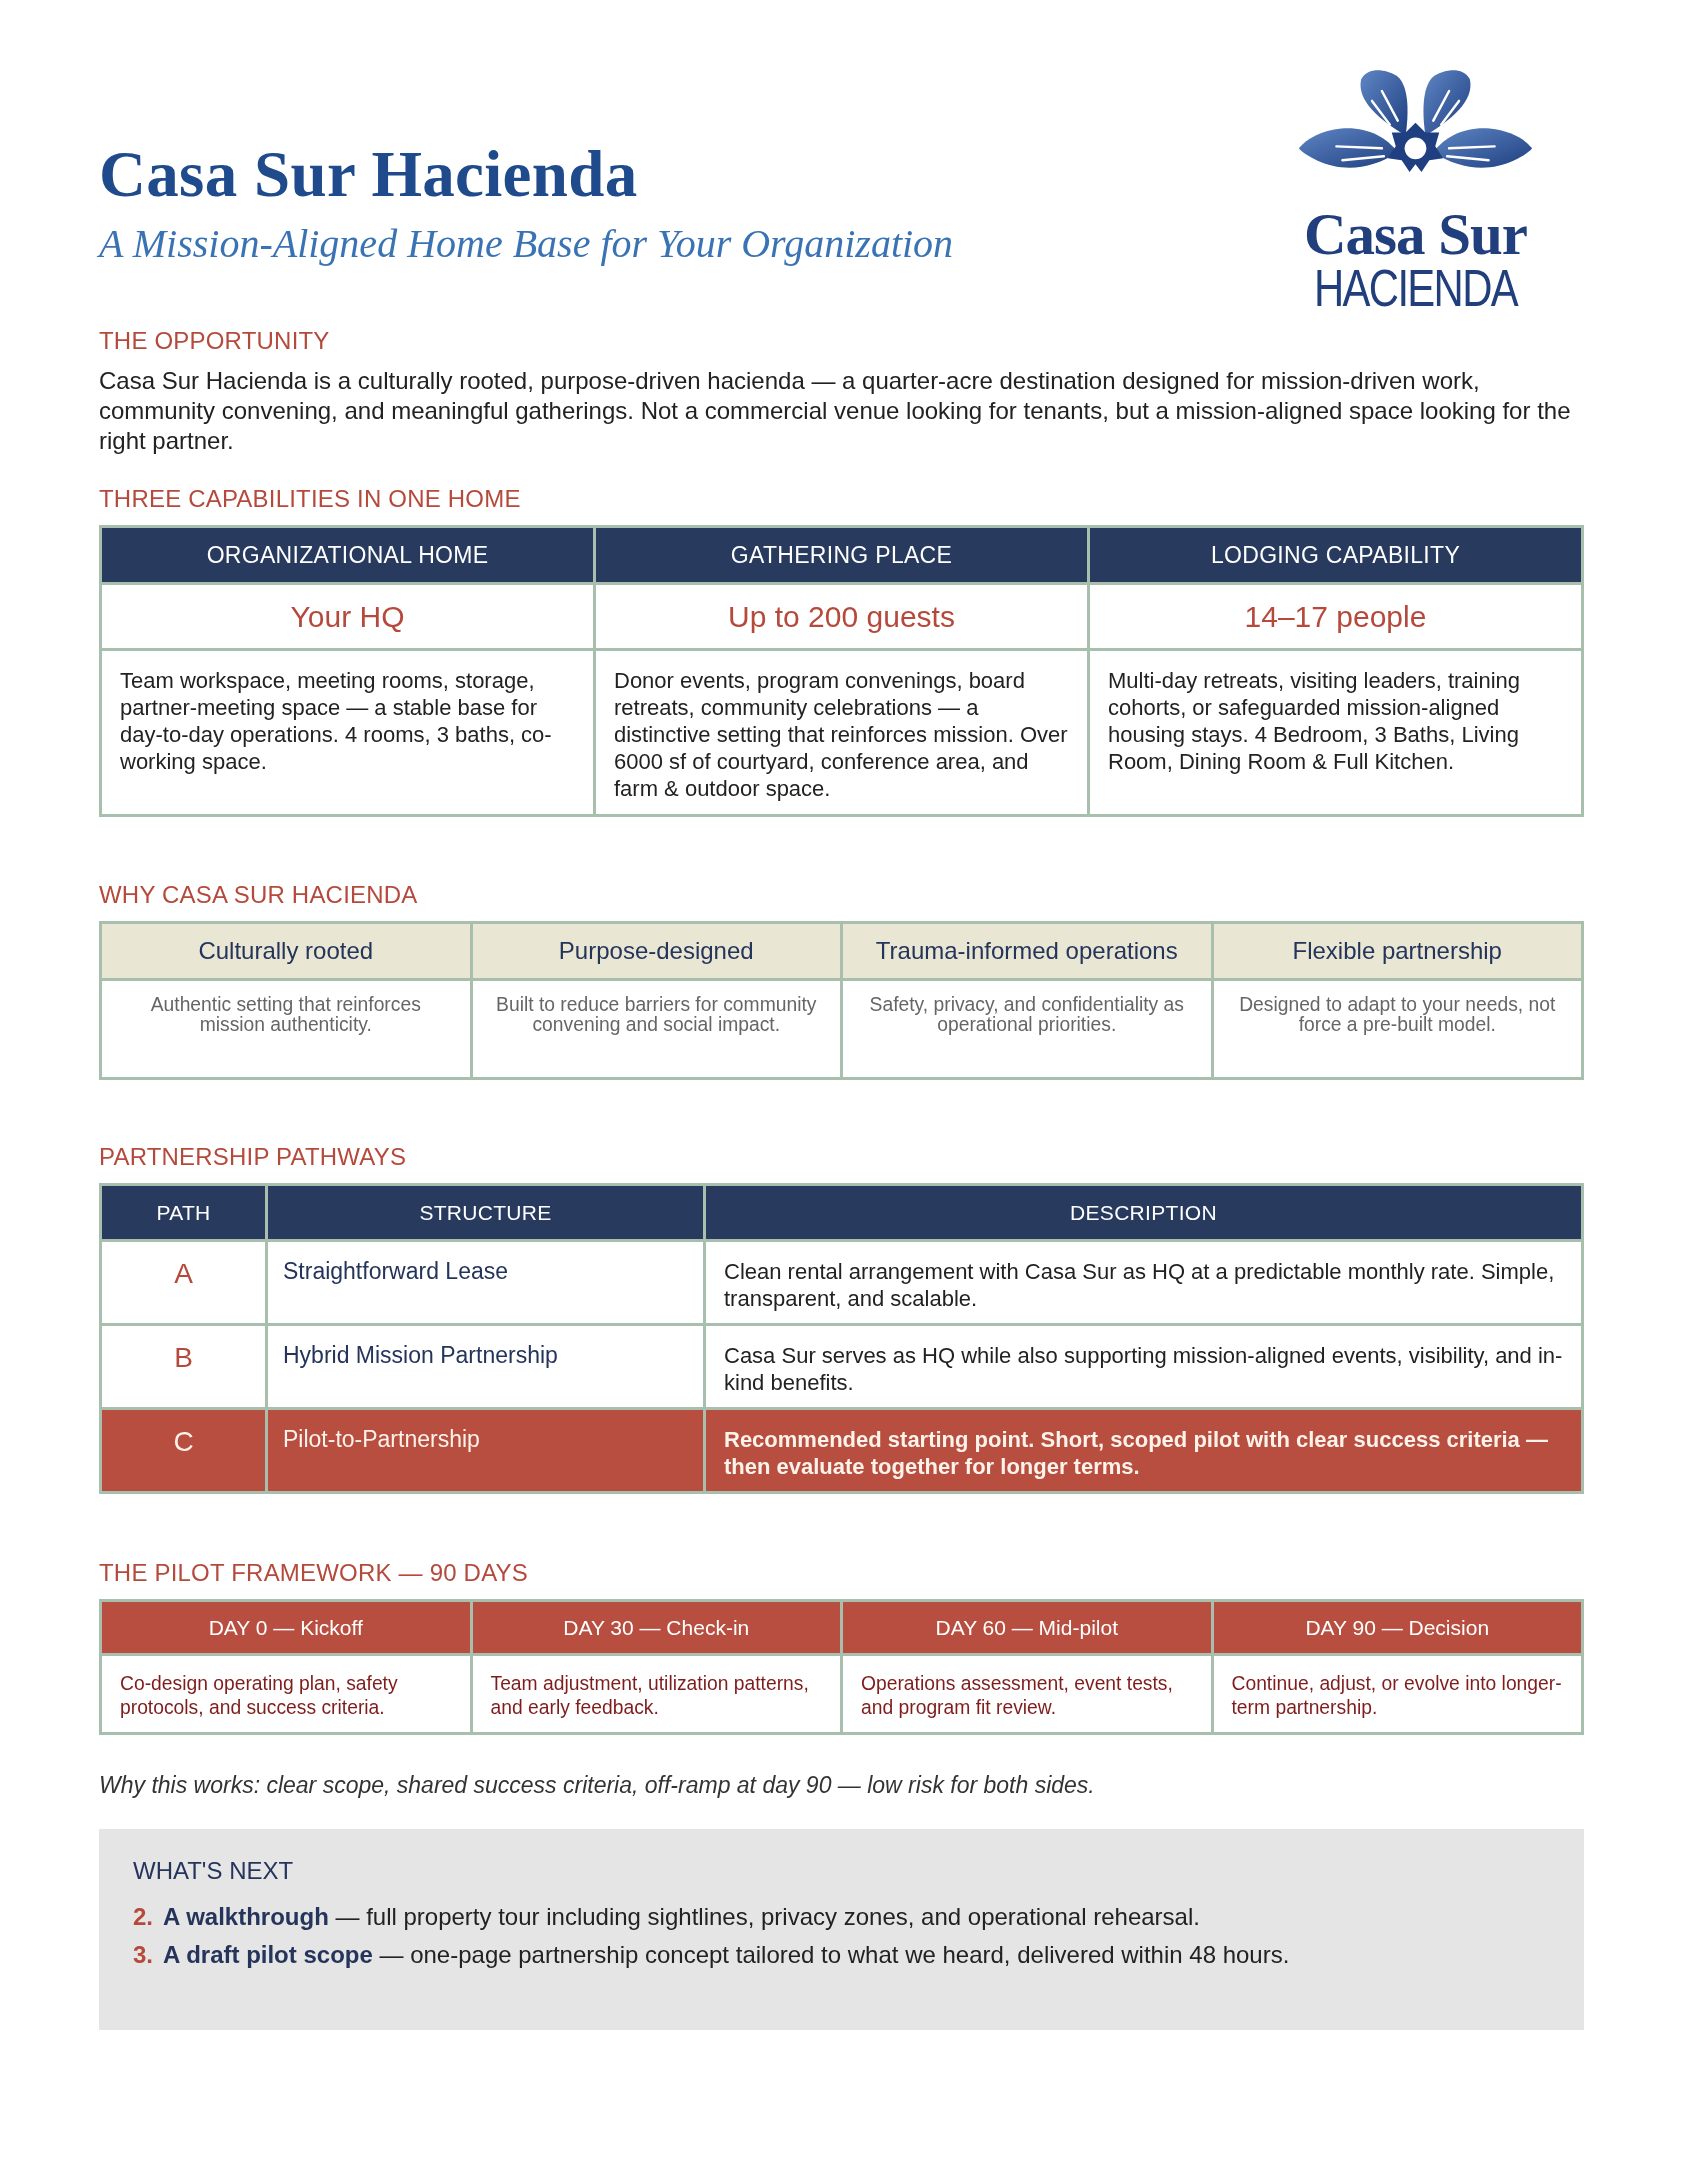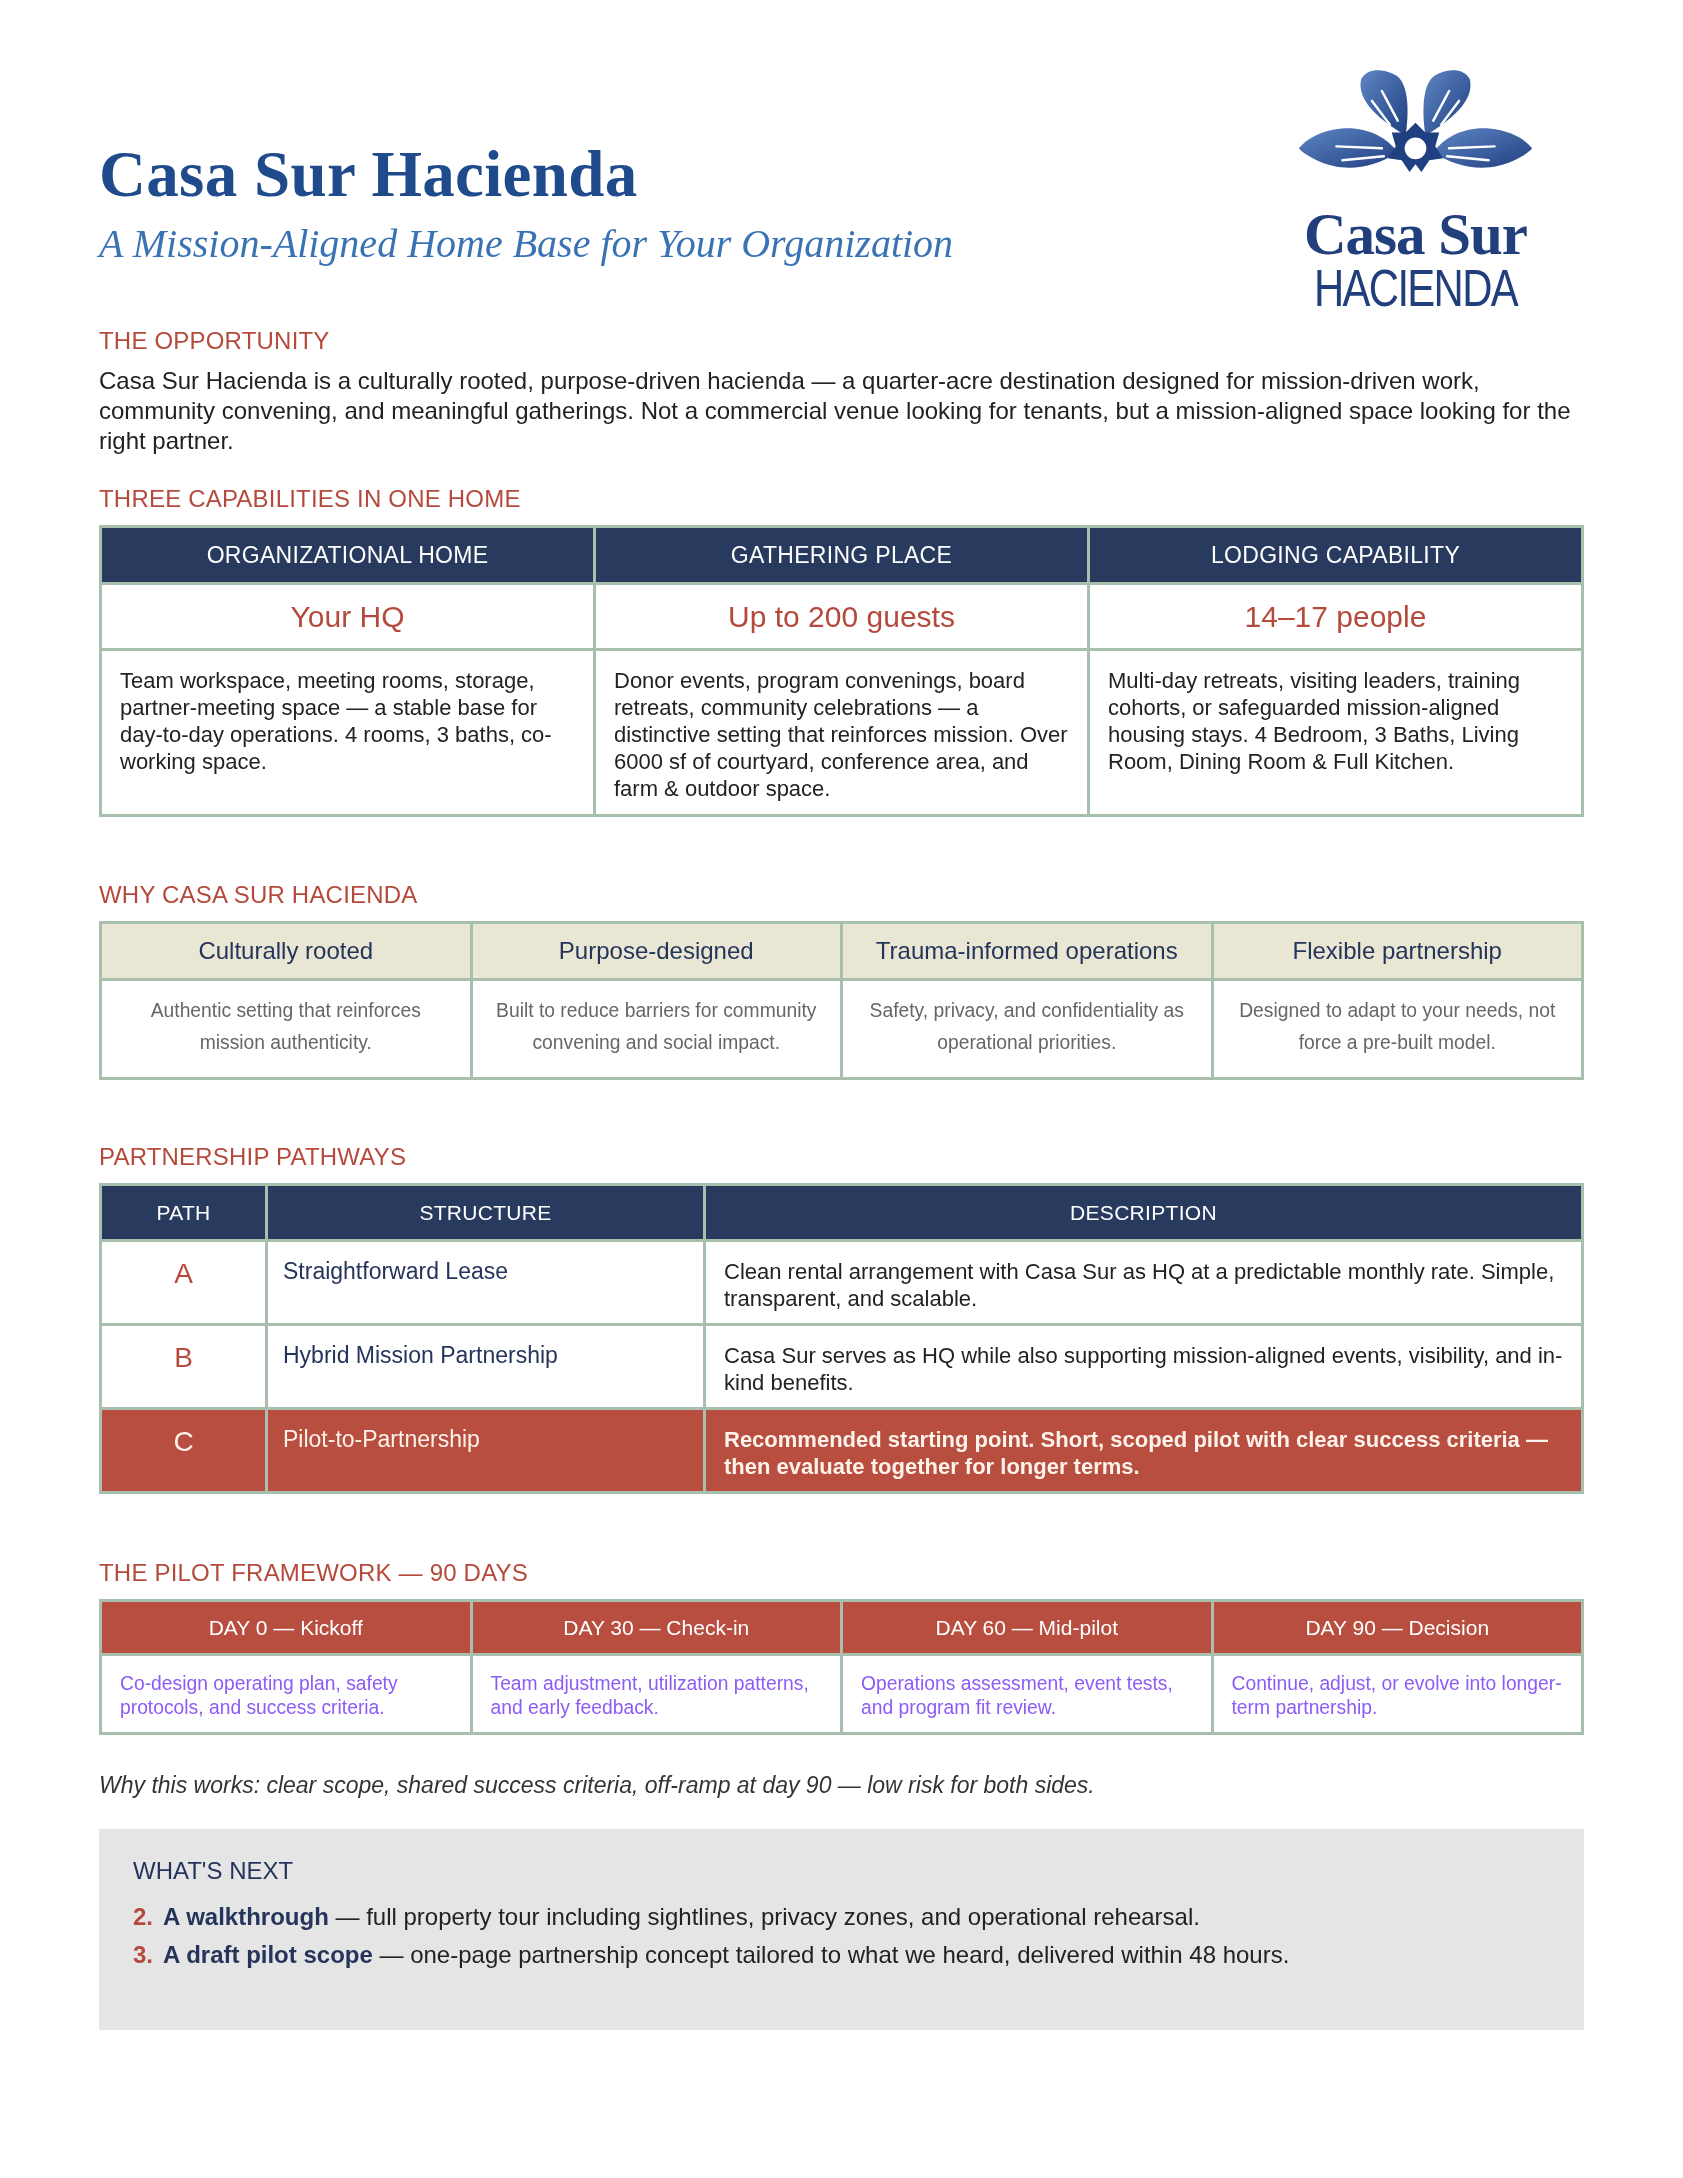--- a/index.html
+++ b/index.html
@@ -20,34 +20,34 @@
   table { border-collapse: collapse; position: absolute; left: 99px; width: 1485px; table-layout: fixed; }
   td, th { border: 3px solid #a9bfae; }
 
   
   .cap th { background: #283a5e; color: #ffffff; font-weight: normal; font-size: 23px; height: 57px; text-align: center; letter-spacing: 0.3px; }
   .cap .metric td { height: 66px; text-align: center; font-size: 30px; color: #b54a3c; }
   .cap .desc td { height: 166px; vertical-align: top; padding: 16px 18px 0 18px; font-size: 22px; line-height: 27px; color: #222; }
 
   
   .why th { background: #e9e7d3; color: #25345a; font-weight: normal; font-size: 24px; height: 57px; text-align: center; }
-  .why td { height: 99px; vertical-align: top; padding: 14px 22px 0 22px; text-align: center; font-size: 19.3px; line-height: 32px; color: #666; }
+  .why td { height: 99px; vertical-align: top; padding: 14px 22px 0 22px; text-align: center; font-size: 19.3px; line-height: 20px; color: #666; }
 
   
   .paths th { background: #283a5e; color: #ffffff; font-weight: normal; font-size: 21px; height: 56px; text-align: center; letter-spacing: 0.3px; }
   .paths td { height: 84px; vertical-align: top; font-size: 22px; line-height: 27px; }
   .paths .p-letter { text-align: center; color: #b54a3c; font-size: 28px; padding-top: 18px; }
   .paths .p-struct { padding: 16px 15px 0 15px; color: #25345a; font-size: 23px; }
   .paths .p-desc { padding: 16px 18px 0 18px; color: #222; }
   .paths tr.rec td { background: #b84e40; color: #fdf3ea; }
   .paths tr.rec .p-desc { font-weight: bold; margin-left: 8px; }
 
   
   .pilot th { background: #b84e40; color: #ffffff; font-weight: normal; font-size: 21px; height: 54px; text-align: center; }
-  .pilot td { height: 79px; vertical-align: top; padding: 16px 18px 0 18px; font-size: 19.3px; line-height: 24px; color: #8b5cf6; }
+  .pilot td { height: 79px; vertical-align: top; padding: 16px 18px 0 18px; font-size: 19.3px; line-height: 24px; color: #7f1d1d; }
 
   .why-works { position: absolute; left: 99px; top: 1772px; font-size: 23px; font-style: italic; color: #333; }
 
   .next-box { position: absolute; left: 99px; top: 1829px; width: 1485px; height: 201px; background: #e5e5e5; padding: 28px 0 0 34px; }
   .next-title { font-size: 24px; color: #25345a; margin-bottom: 13px; }
   .next-item { font-size: 24px; line-height: 38px; color: #222; white-space: nowrap; }
   .next-item .num { color: #b54a3c; font-weight: bold; margin-right: 10px; }
   .next-item .lead { color: #25345a; font-weight: bold; }
 </style>
 </head>

